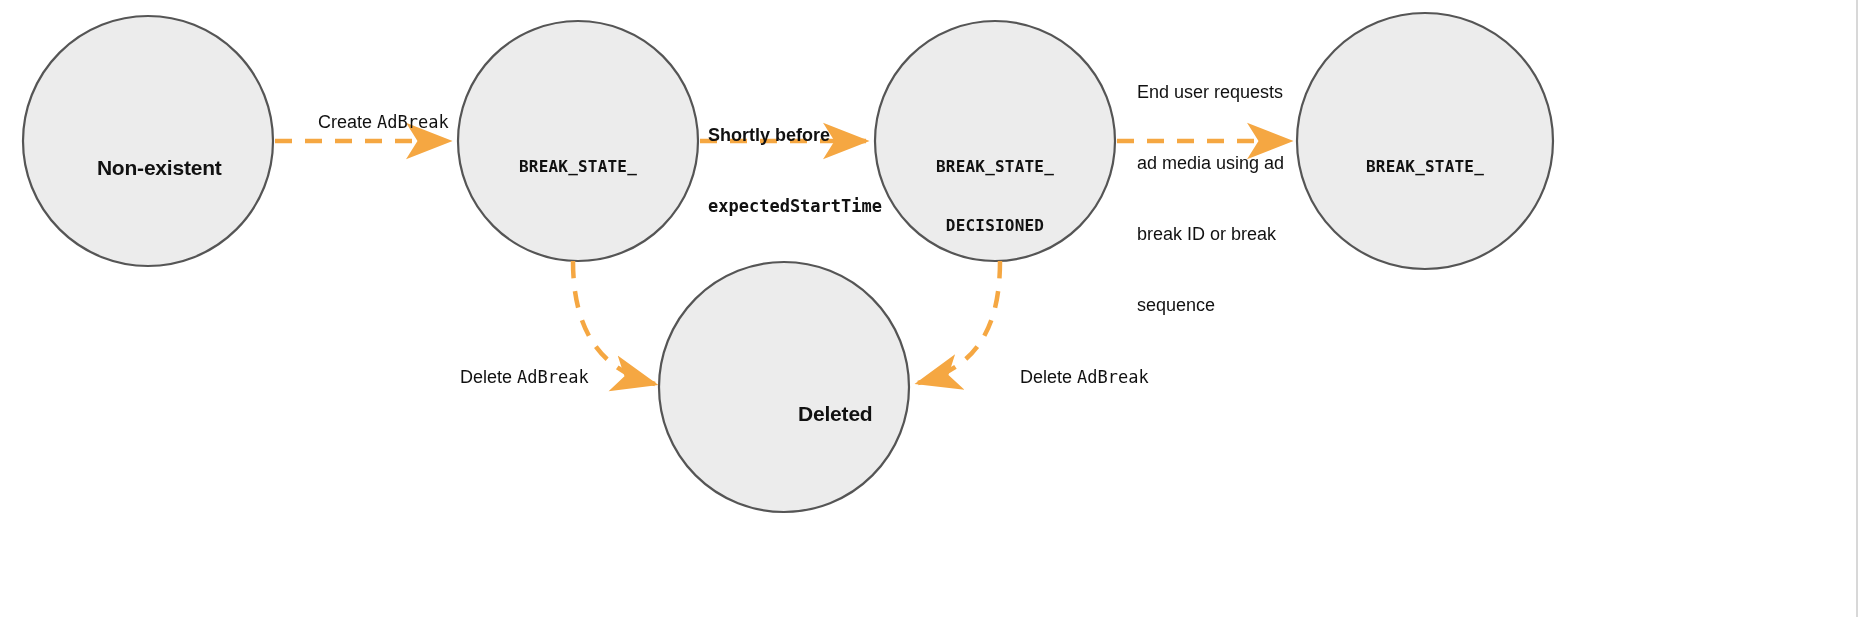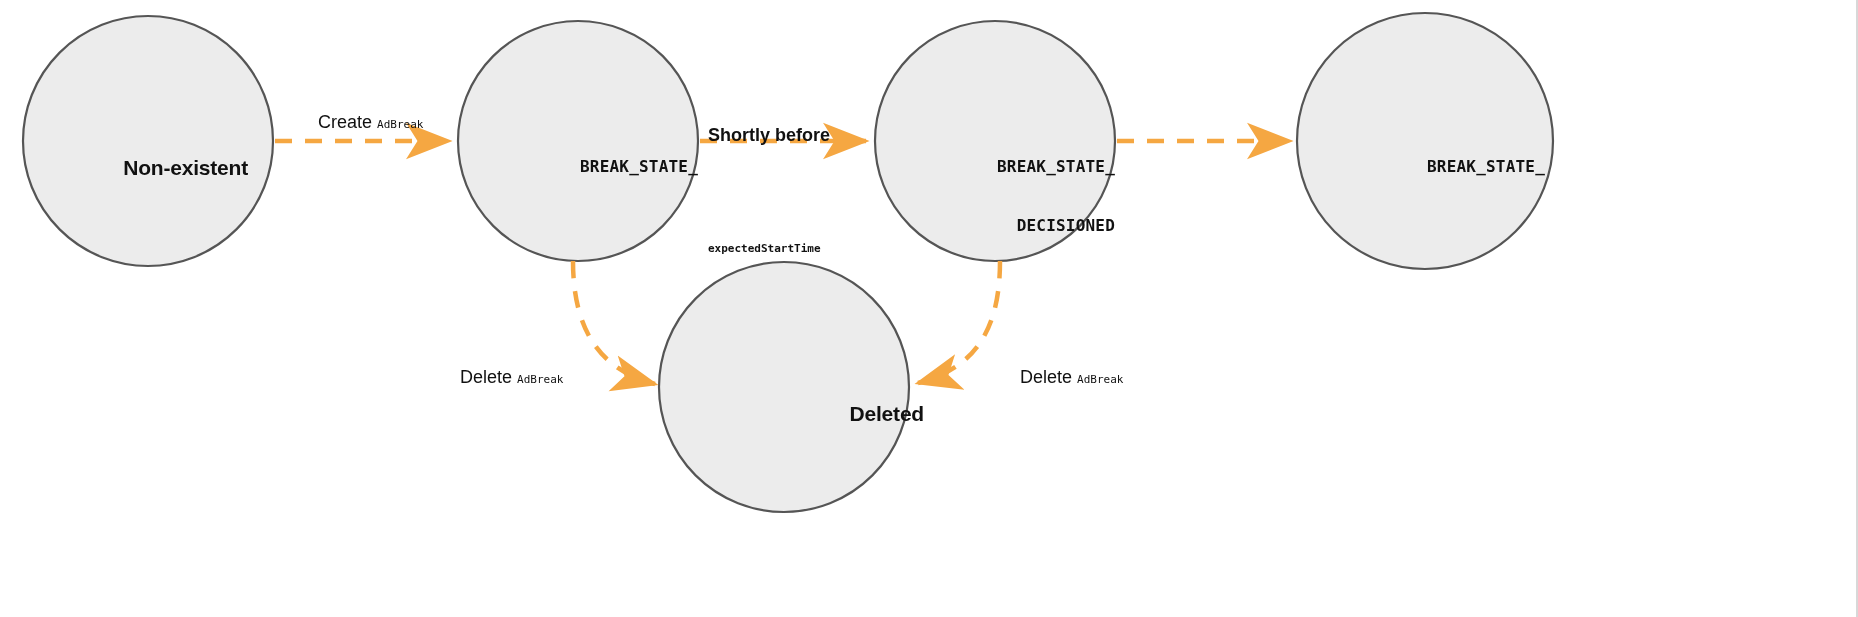--- a/index.html
+++ b/index.html
@@ -25,21 +25,21 @@
     height: 617px;
     display: block;
   }
   .node-circle {
     fill: #ececec;
     stroke: #555555;
     stroke-width: 2.2;
   }
   .node-label {
     position: absolute;
-    text-align: right;
+    text-align: center;
     color: #111111;
     font-weight: bold;
     line-height: 1.22;
     white-space: pre;
     pointer-events: none;
   }
   .node-label.sans {
     font-family: "Liberation Sans", sans-serif;
     font-size: 21px;
     letter-spacing: -0.2px;
@@ -55,22 +55,21 @@
     font-size: 18px;
     line-height: 1.32;
     white-space: pre;
     pointer-events: none;
   }
   .edge-label .sans-part {
     font-family: "Liberation Sans", sans-serif;
   }
   .edge-label .mono-part {
     font-family: "DejaVu Sans Mono", monospace;
-    font-size: 11px;
-    margin-top: 47px;
+    font-size: 17px;
   }
   .edge-label.block {
     font-family: "Liberation Sans", sans-serif;
   }
   .scroll-edge {
     position: absolute;
     top: 0;
     right: 0;
     width: 2px;
     height: 617px;
@@ -129,20 +128,26 @@
 
   <div class="edge-label" style="left:298px; top:87px;">
     <span class="sans-part">Create </span><span class="mono-part">AdBreak</span>
   </div>
 
   <div class="edge-label" style="left:708px; top:76px;font-weight:bold;">
     <div class="sans-part">Shortly before</div>
     <div class="mono-part">expectedStartTime</div>
   </div>
 
+  <div class="edge-label block" style="left:1137px; top:33px;">
+    <div>End user requests</div>
+    <div>ad media using ad</div>
+    <div>break ID or break</div>
+    <div>sequence</div>
+  </div>
 
   <div class="edge-label" style="left:440px; top:342px;">
     <span class="sans-part">Delete </span><span class="mono-part">AdBreak</span>
   </div>
 
   <div class="edge-label" style="left:1000px; top:342px;">
     <span class="sans-part">Delete </span><span class="mono-part">AdBreak</span>
   </div>
 
   <div class="scroll-edge"></div>

